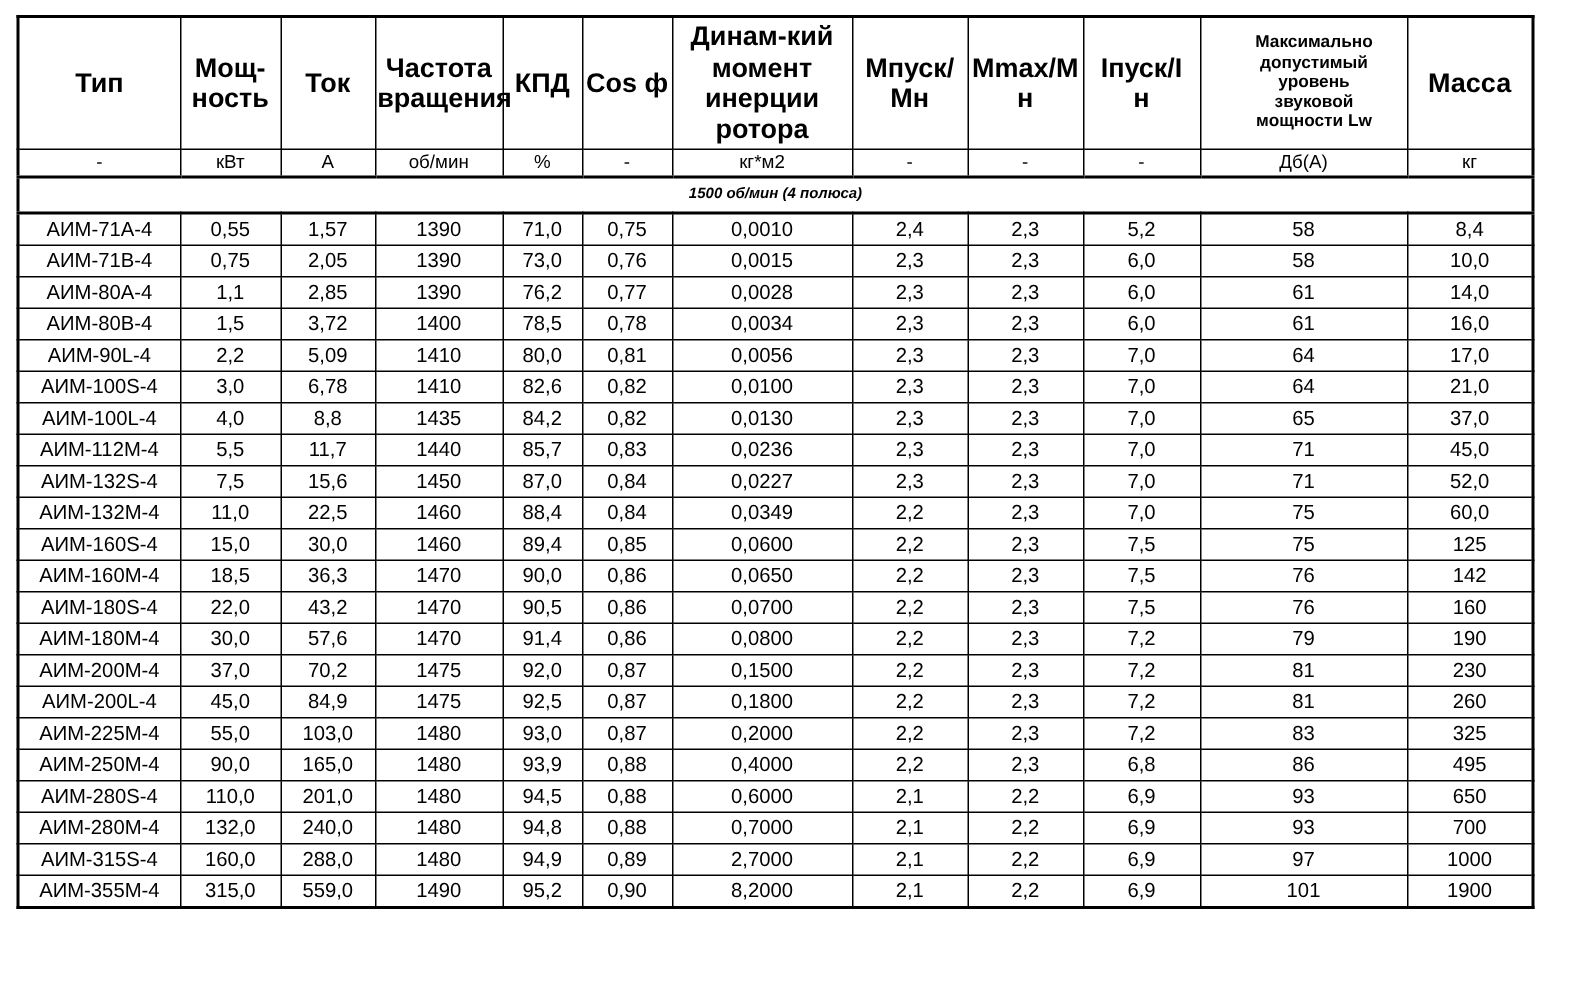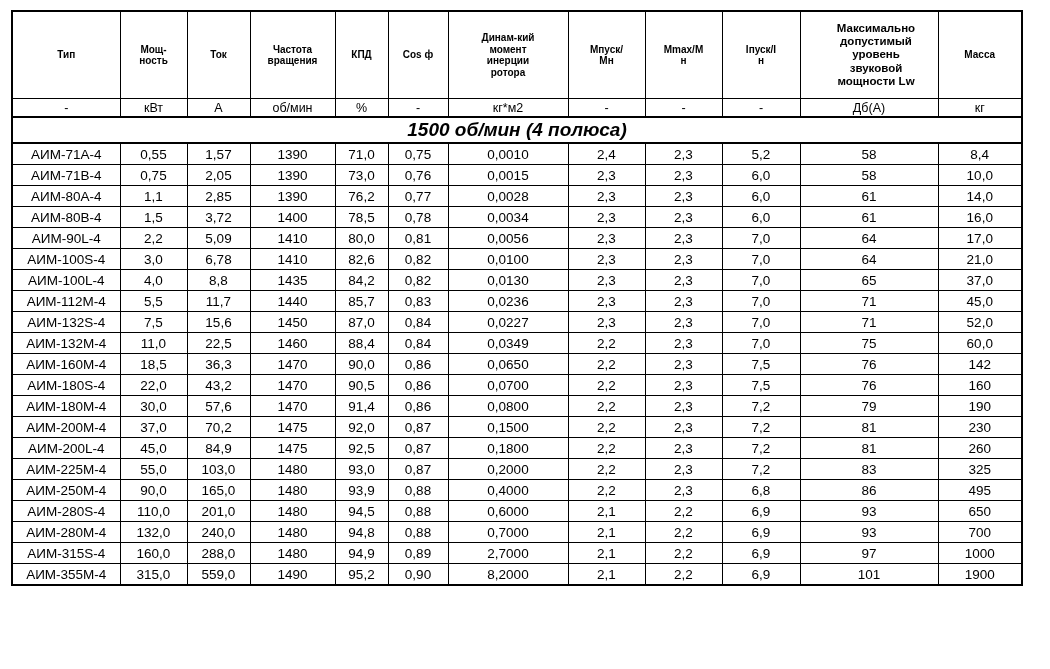--- a/index.html
+++ b/index.html
@@ -15,39 +15,39 @@
     position:absolute;left:11px;top:10px;
     width:1012px;
     border-collapse:collapse;
     table-layout:fixed;
     background:#ffffff;
   }
   table.spec,table.spec th,table.spec td{border:1px solid #000;}
   table.spec{border:2px solid #000;}
   th{
     font-weight:bold;
-    font-size:10px;
+    font-size:18px;
     line-height:1.15;
     white-space:pre-line;
     vertical-align:middle;
     text-align:center;
     padding:2px 1px;
     height:82px;
   }
   th.small-header{font-size:11.5px;padding-left:15px;}
   tr.units-row td{
     font-size:12.5px;
     height:17px;
     text-align:center;
     vertical-align:middle;
     padding:0 2px;
     border-bottom:2px solid #000;
   }
   tr.section-row td{
-    font-size:19px;
+    font-size:10px;
     font-weight:bold;
     font-style:italic;
     height:20px;
     text-align:center;
     vertical-align:middle;
     border-bottom:2px solid #000;
   }
   tr.data-row td{
     font-size:13.5px;
     height:20px;
@@ -256,20 +256,34 @@
           <td>88,4</td>
           <td>0,84</td>
           <td>0,0349</td>
           <td>2,2</td>
           <td>2,3</td>
           <td>7,0</td>
           <td>75</td>
           <td>60,0</td>
         </tr>
         <tr class="data-row">
+          <td>АИМ-160S-4</td>
+          <td>15,0</td>
+          <td>30,0</td>
+          <td>1460</td>
+          <td>89,4</td>
+          <td>0,85</td>
+          <td>0,0600</td>
+          <td>2,2</td>
+          <td>2,3</td>
+          <td>7,5</td>
+          <td>75</td>
+          <td>125</td>
+        </tr>
+        <tr class="data-row">
           <td>АИМ-160М-4</td>
           <td>18,5</td>
           <td>36,3</td>
           <td>1470</td>
           <td>90,0</td>
           <td>0,86</td>
           <td>0,0650</td>
           <td>2,2</td>
           <td>2,3</td>
           <td>7,5</td>

